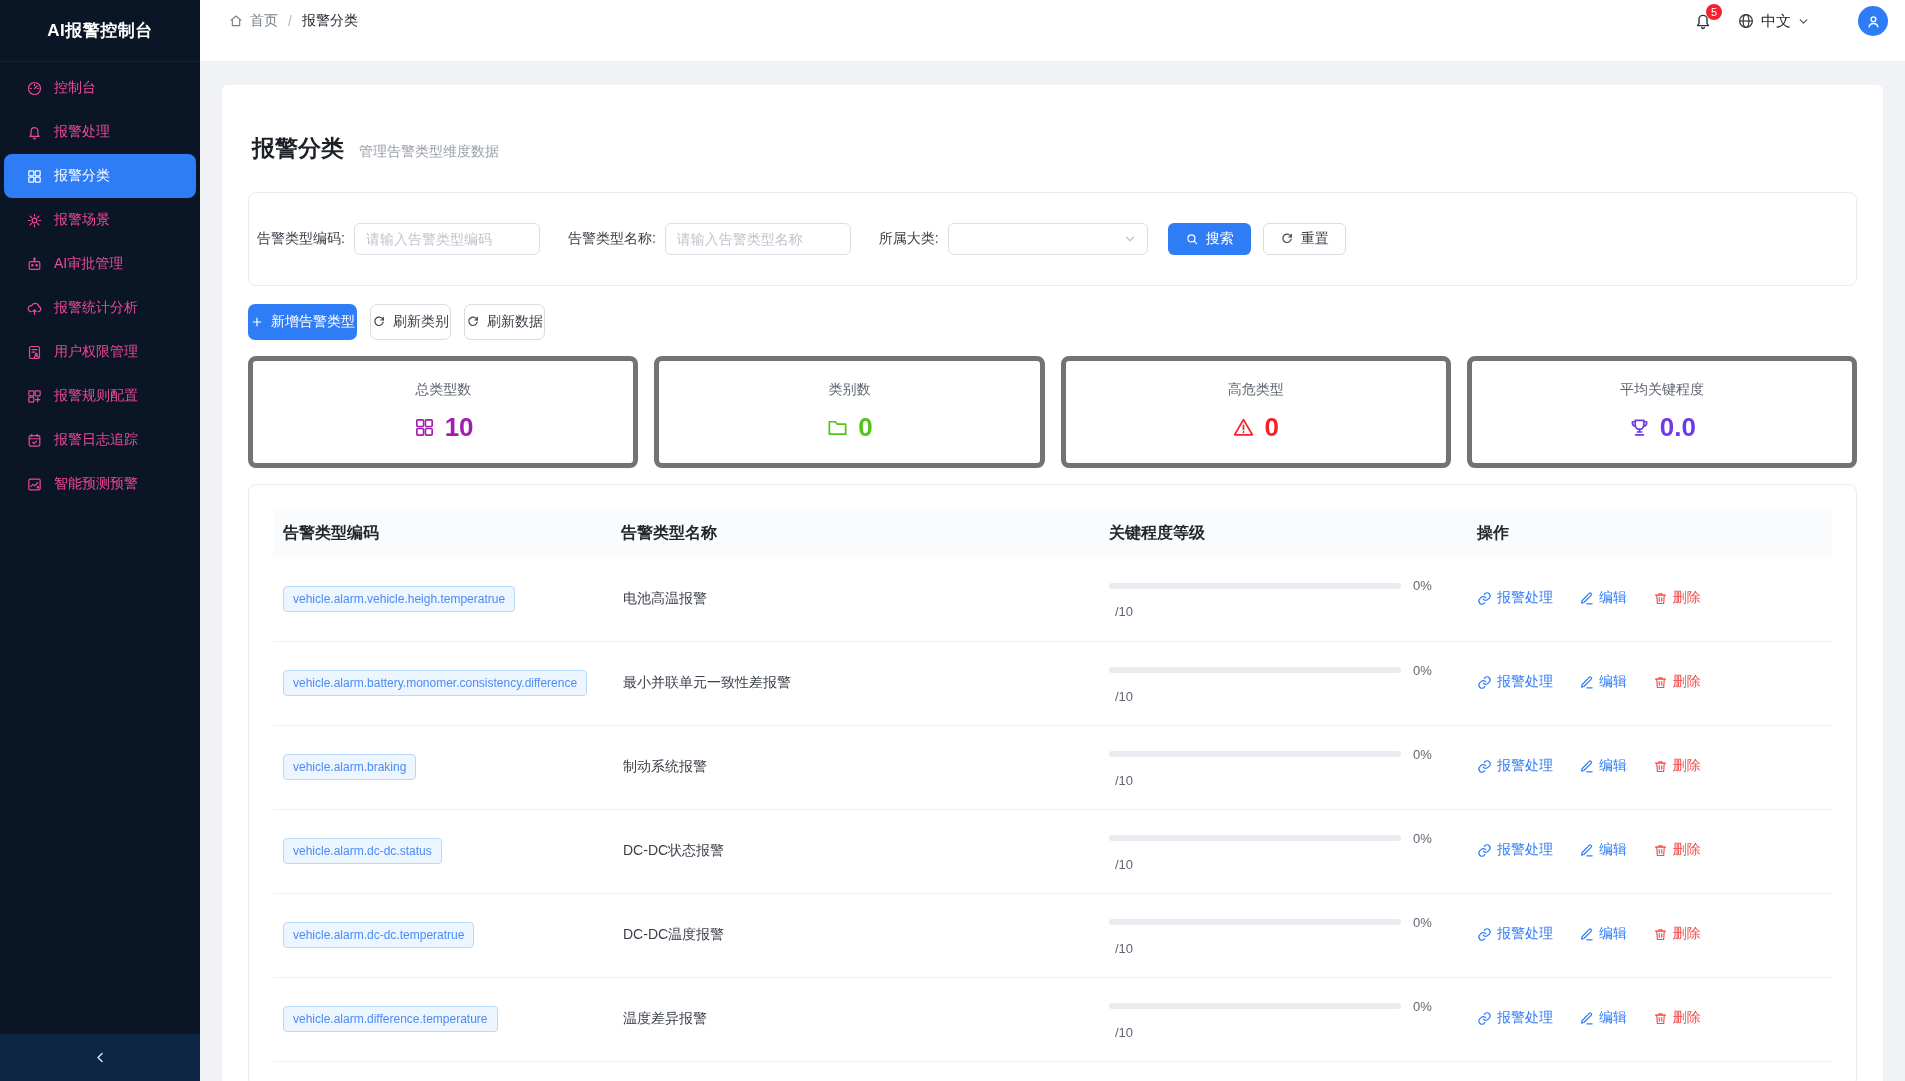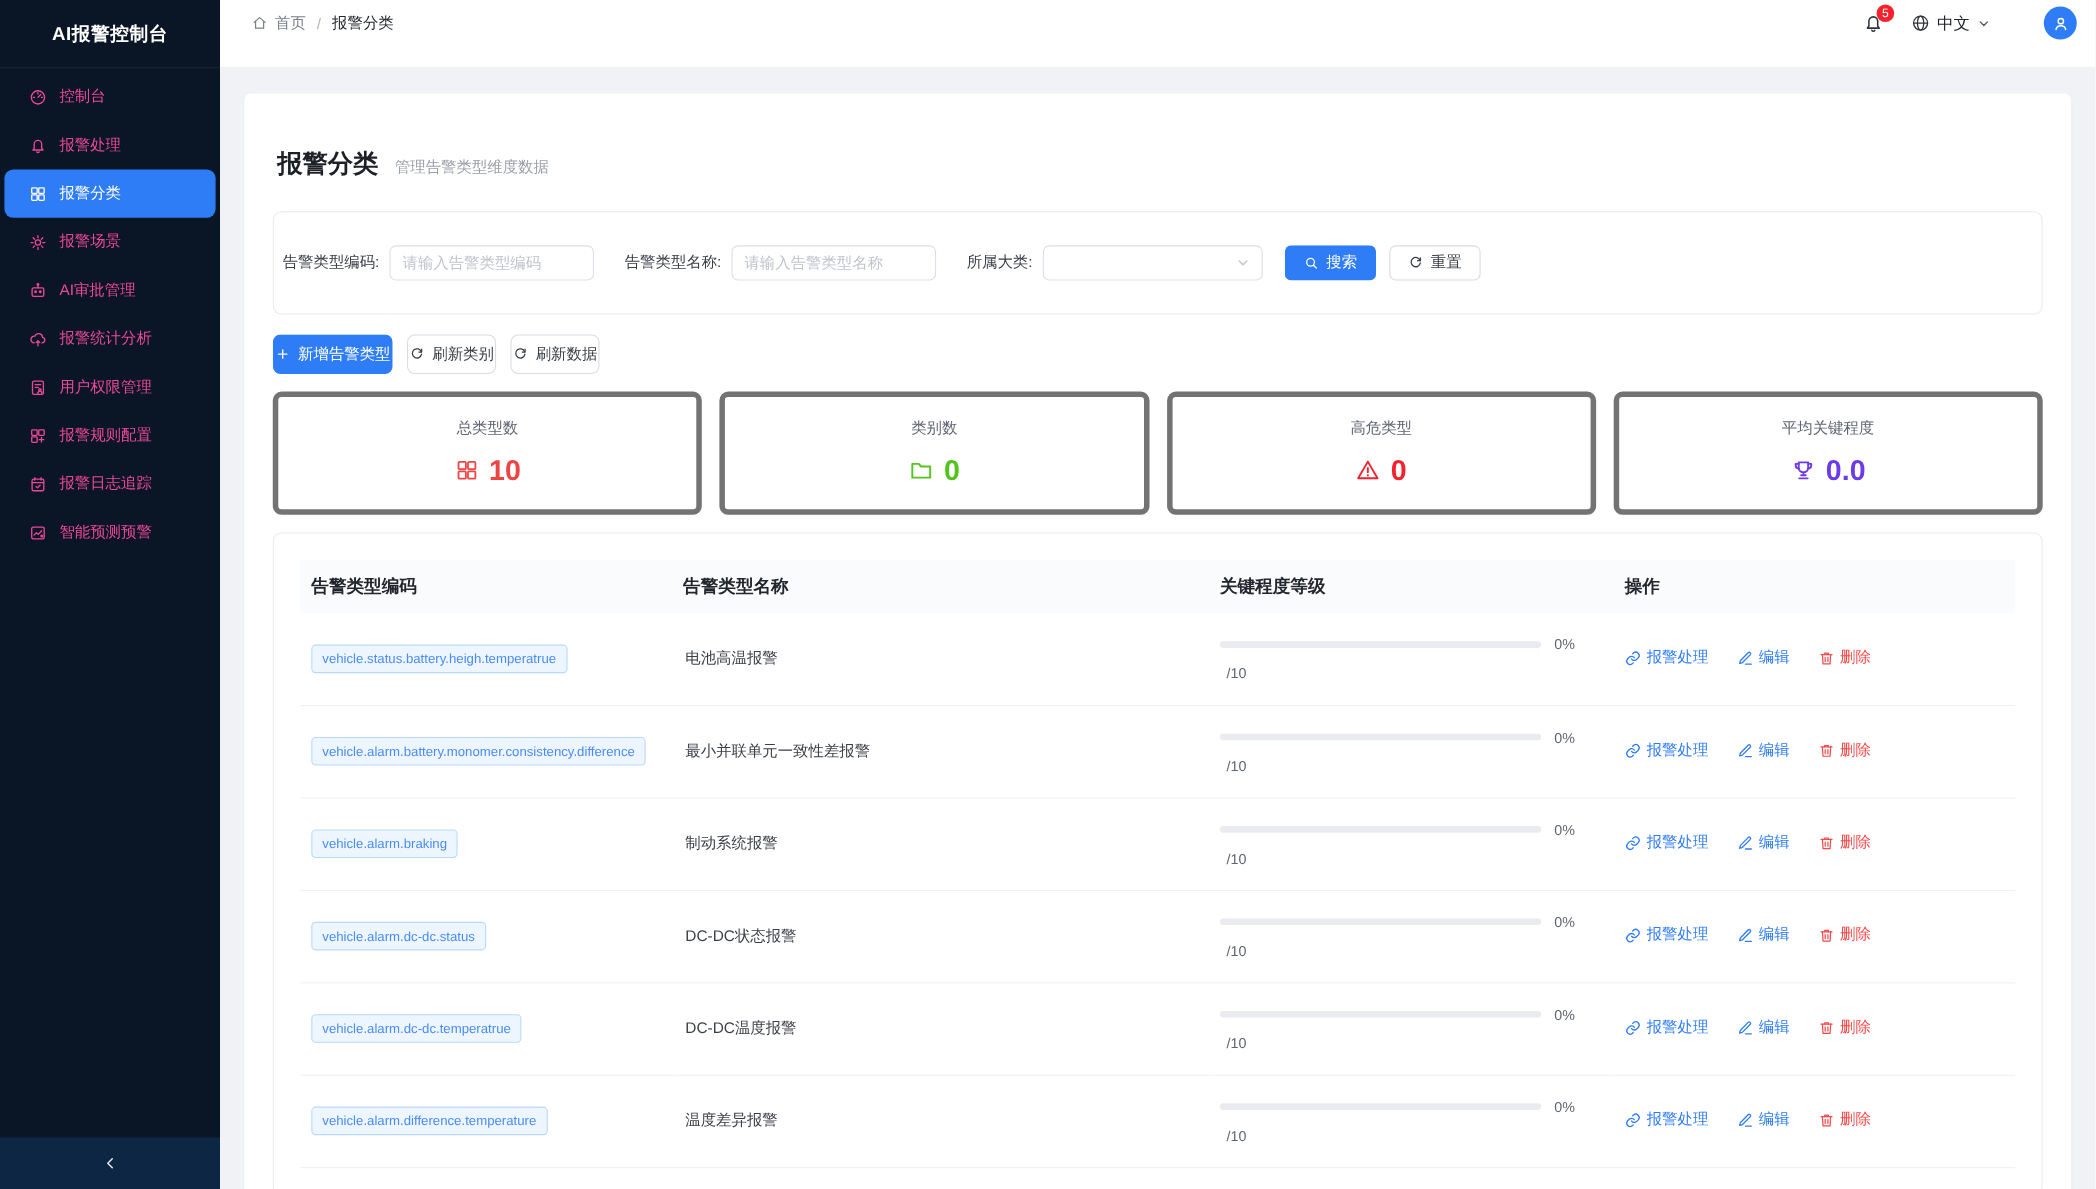--- a/index.html
+++ b/index.html
@@ -455,21 +455,21 @@
             <svg class="ic">
                 <use href="#refresh-icon"></use>
               </svg>
             <span>刷新数据</span>
           </button>
         </div>
 
         <div class="stats" id="stats">
             <div class="stat-card">
     <span class="stat-label">总类型数</span>
-    <span class="stat-value" style="color: #ef4444;">
+    <span class="stat-value" style="color: #a21caf;">
       <svg class="ic">
                   <use href="#grid-icon"></use>
                 </svg>
       <span class="stat-num">10</span>
     </span>
   </div>
             <div class="stat-card">
     <span class="stat-label">类别数</span>
     <span class="stat-value" style="color: rgb(82, 196, 26);">
       <svg class="ic">
@@ -510,21 +510,21 @@
               <tr>
                 <th>告警类型编码</th>
                 <th>告警类型名称</th>
                 <th>关键程度等级</th>
                 <th>操作</th>
               </tr>
             </thead>
             <tbody id="rows">
                 <tr class="t-row">
     <td class="td-code">
-      <span class="code-pill">vehicle.status.battery.heigh.temperatrue</span>
+      <span class="code-pill">vehicle.alarm.vehicle.heigh.temperatrue</span>
     </td>
     <td class="td-name">电池高温报警</td>
     <td class="td-level">
       <div class="bar-row">
         <div class="bar-track">
                         <div class="bar-fill" style="width: 0%;"></div>
                       </div>
         <span class="pct">0%</span>
       </div>
       <div class="denom">/10</div>

